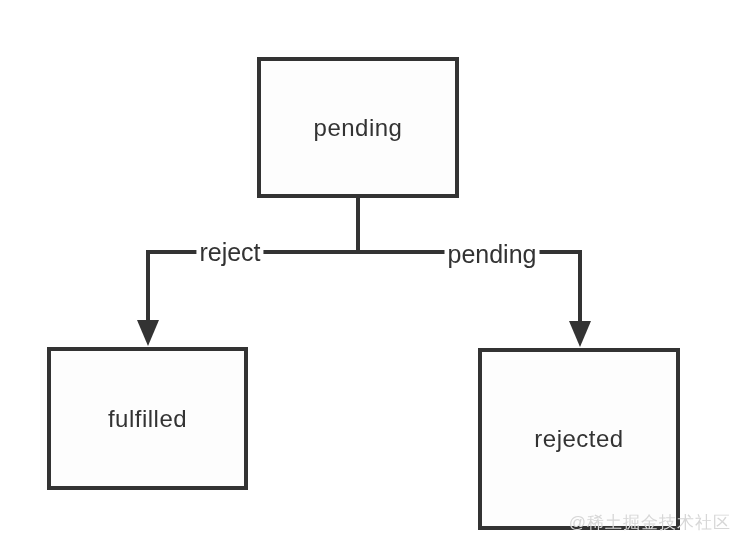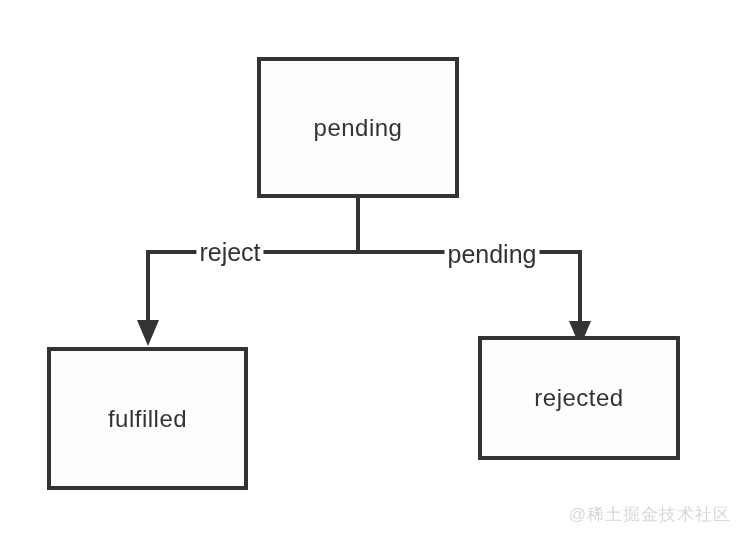--- a/index.html
+++ b/index.html
@@ -29,37 +29,37 @@
     align-items: center;
     justify-content: center;
   }
   .node span {
     font-size: 24px;
     color: #333333;
     letter-spacing: 0.5px;
   }
   .node-pending   { left: 257px; top: 57px;  width: 202px; height: 141px; }
   .node-fulfilled { left: 47px;  top: 347px; width: 201px; height: 143px; }
-  .node-rejected  { left: 478px; top: 336px; width: 202px; height: 124px; }
+  .node-rejected  { left: 478px; top: 348px; width: 202px; height: 182px; }
   .edge-label {
     position: absolute;
     transform: translate(-50%, -50%);
     background: #ffffff;
     padding: 0 3px;
     font-size: 25px;
     color: #333333;
     white-space: nowrap;
     line-height: 1.1;
   }
   .edge-label-resolve { left: 230px; top: 253px; }
   .edge-label-reject  { left: 492px; top: 255px; }
   .watermark {
     position: absolute;
     right: 9px;
-    bottom: 18px;
+    bottom: 10px;
     font-size: 17px;
     color: #d7d7d7;
     letter-spacing: 1px;
   }
 </style>
 </head>
 <body>
 
 <div class="canvas">
 

